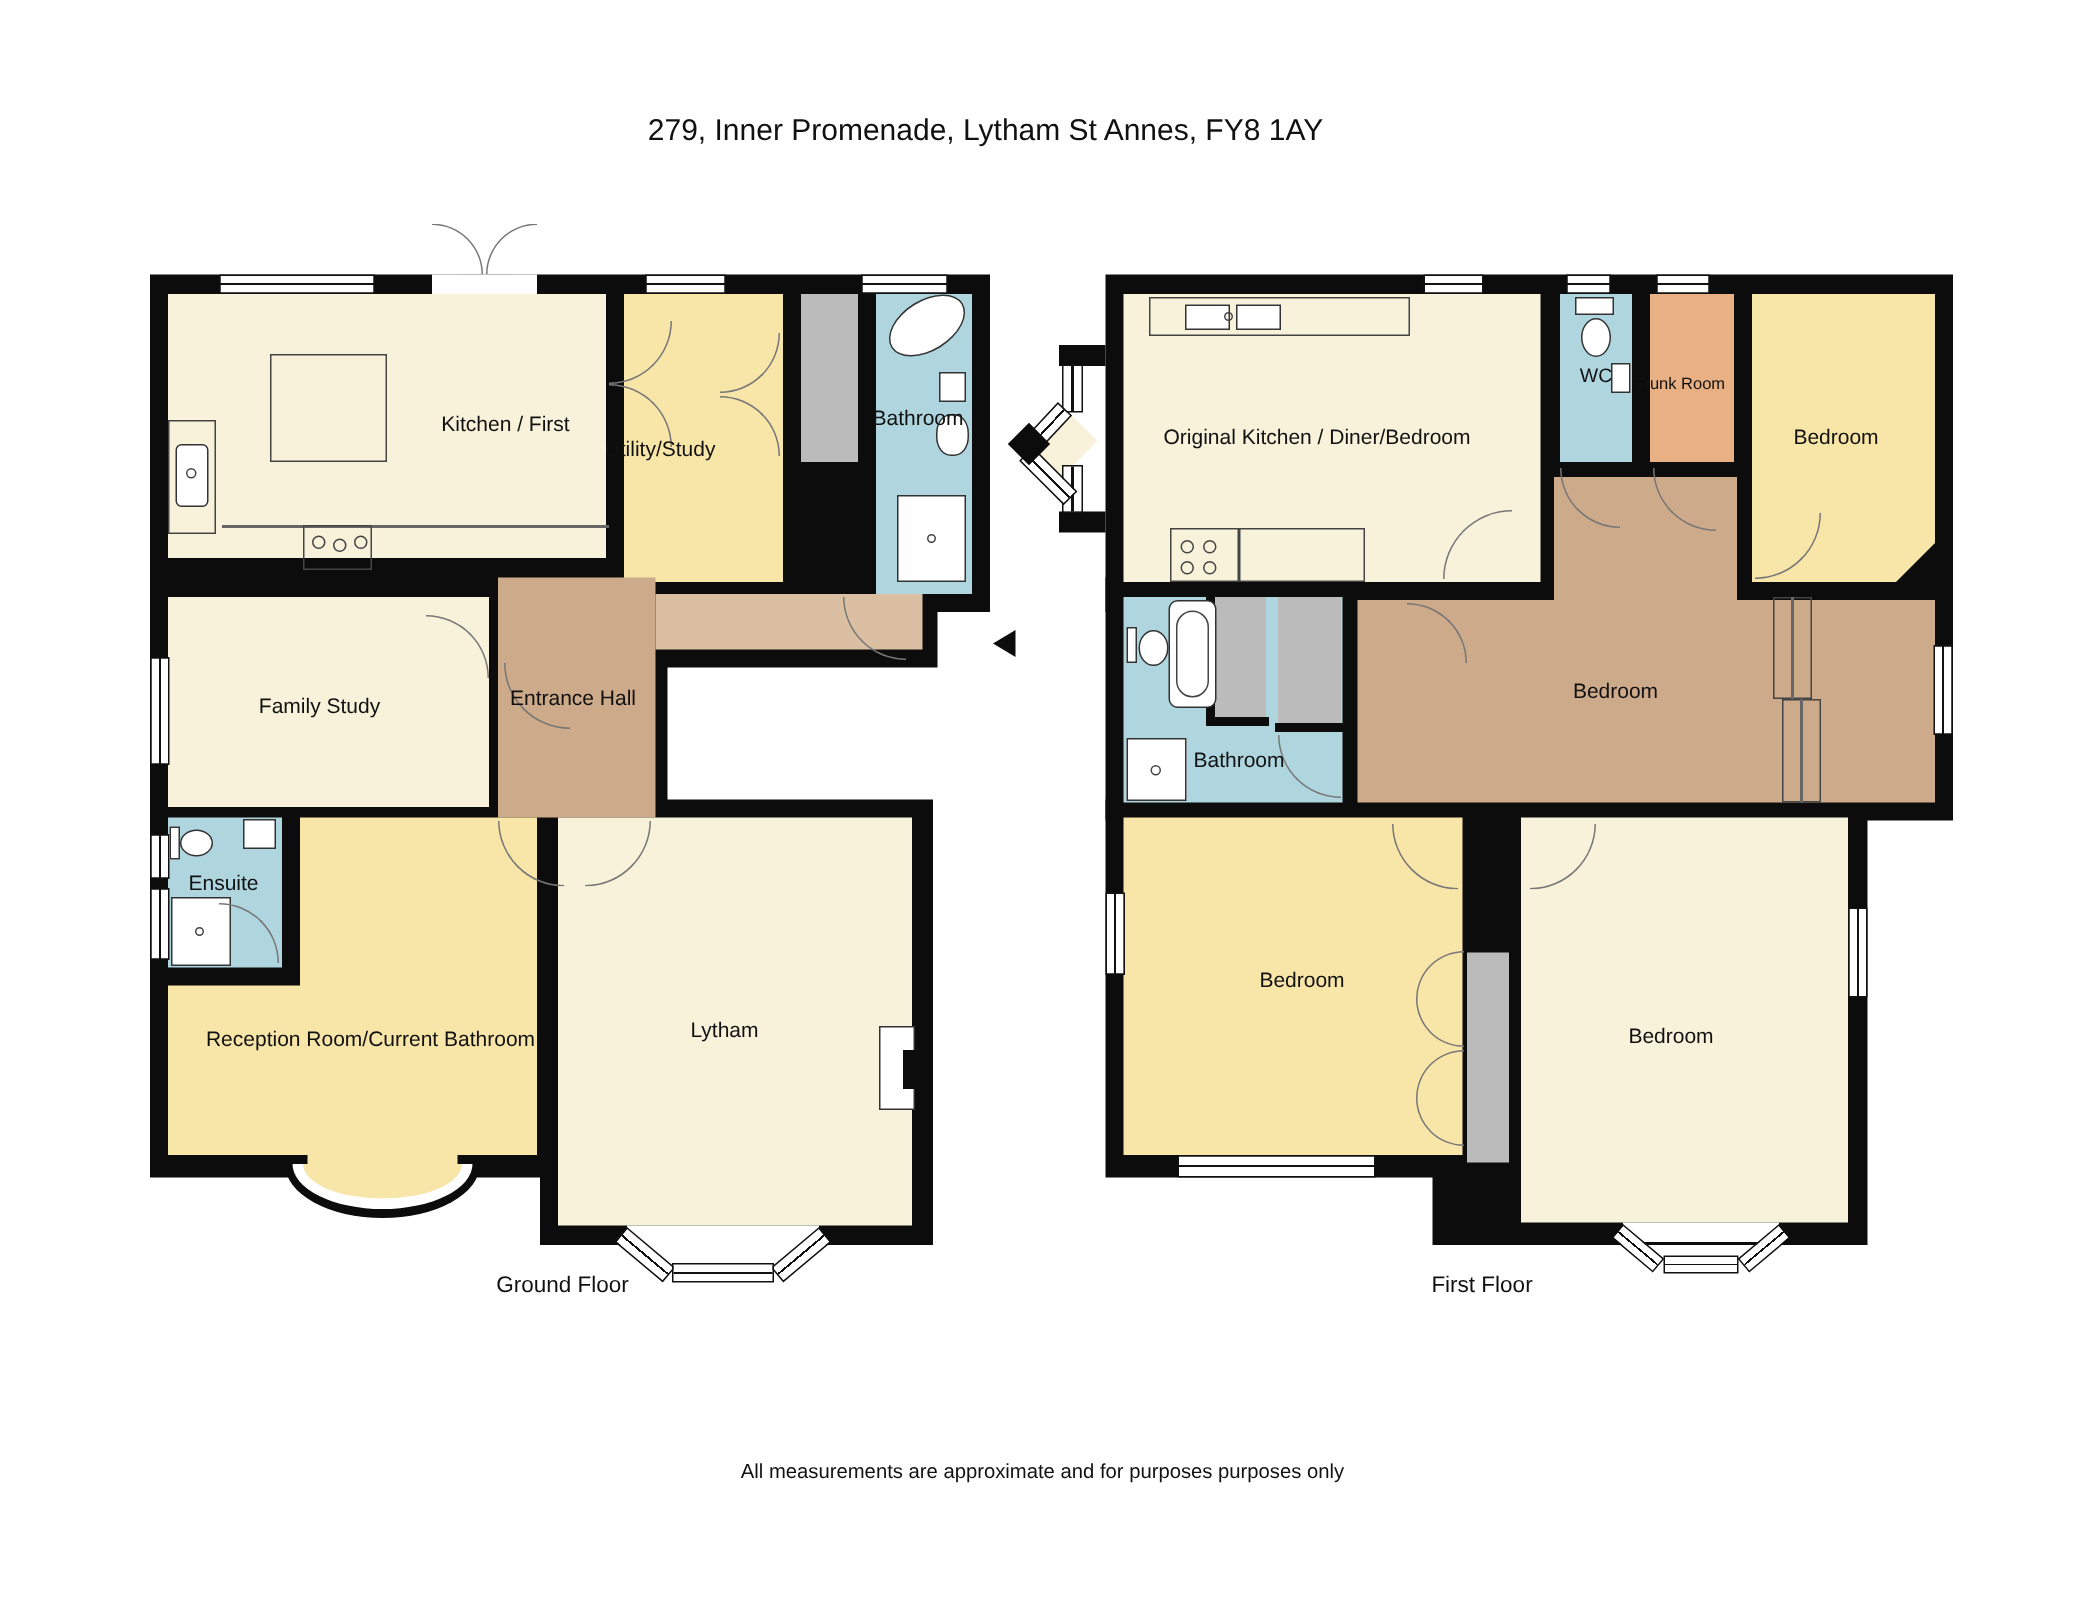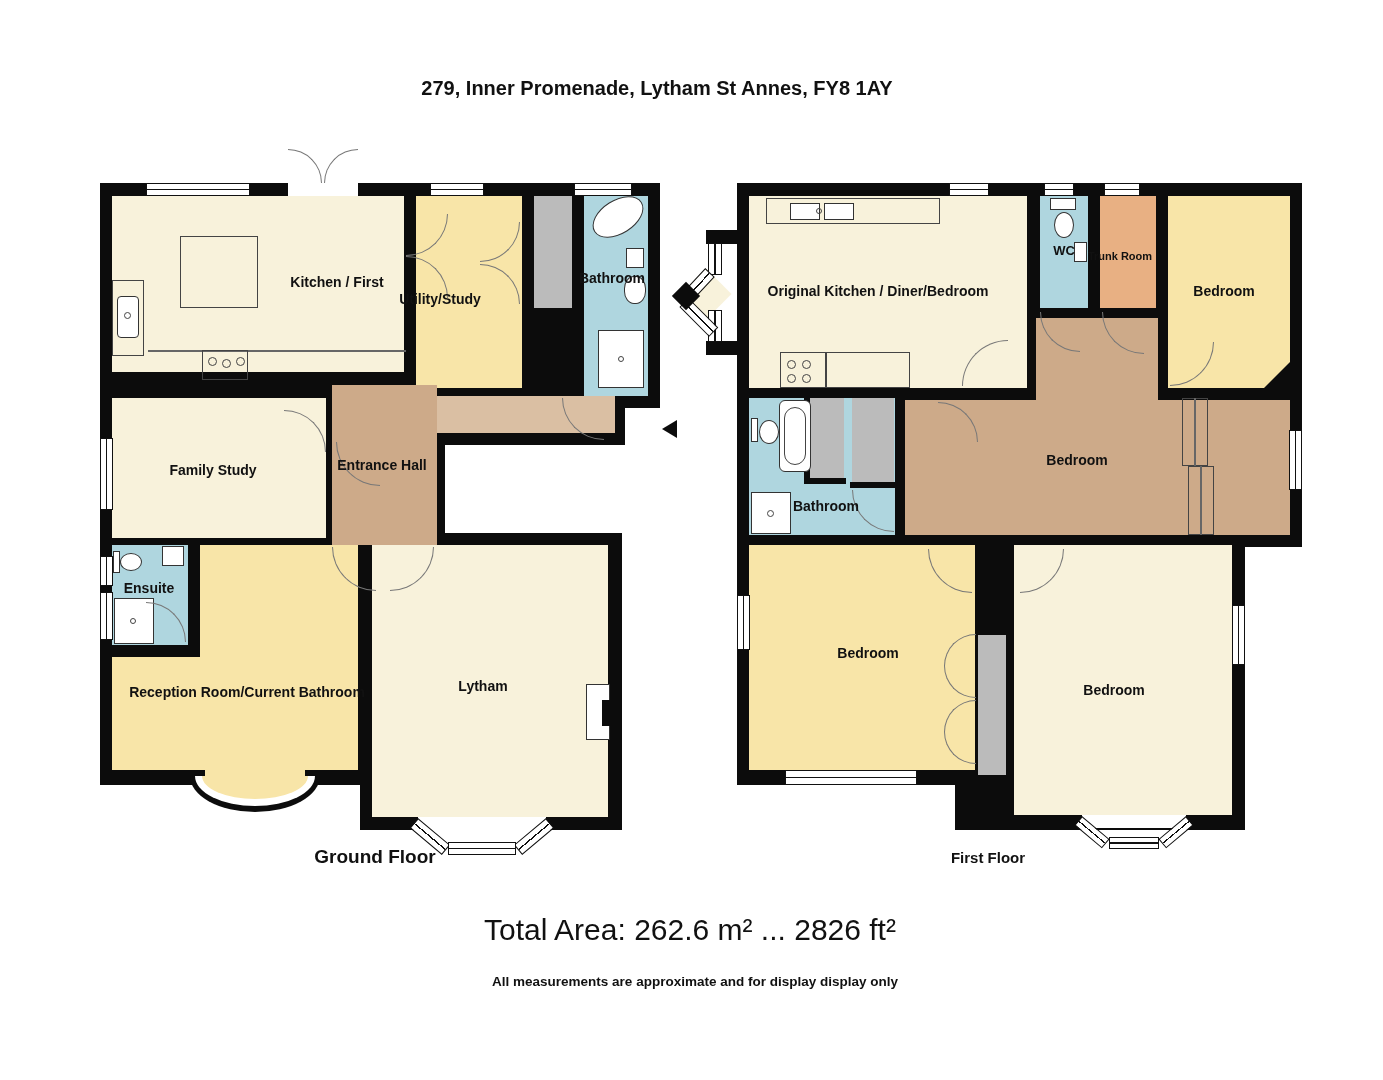--- a/index.html
+++ b/index.html
@@ -1,20 +1,20 @@
 <!DOCTYPE html>
 <html><head>
 <meta charset="utf-8">
 <style>
   html,body{margin:0;padding:0;background:#fff}
   #canvas{position:relative;width:1383px;height:1080px;background:#fff;overflow:hidden;
           font-family:"Liberation Sans",sans-serif;color:#111}
   .a{position:absolute;box-sizing:border-box}
   .lbl{position:absolute;transform:translate(-50%,-50%);white-space:nowrap;
-       font-weight:bold;font-size:14px;color:#111}
+       font-weight:normal;font-size:14px;color:#111}
   .winH{background:linear-gradient(to bottom,#fff 44%,#111 44%,#111 56%,#fff 56%);border:1.5px solid #111}
   .winV{background:linear-gradient(to right,#fff 44%,#111 44%,#111 56%,#fff 56%);border:1.5px solid #111}
   .arc{border-style:solid;border-color:#777;border-width:0;background:transparent}
   .fx{border:1.3px solid #333;background:#fff}
   .fxt{border:1.3px solid #444;background:transparent}
   .dot{border:1px solid #444;border-radius:50%;background:transparent}
   .ln{background:#666}
 </style>
 </head>
 <body>
@@ -97,21 +97,21 @@
   <div class="a arc" style="left:146px;top:602px;width:40px;height:40px;border-width:1.4px 1.4px 0 0;border-radius:0 100% 0 0"></div>
 
   <div class="lbl" style="left:337px;top:282px">Kitchen / First</div>
   <div class="lbl" style="left:440px;top:299px">Utility/Study</div>
   <div class="lbl" style="left:612px;top:278px">Bathroom</div>
   <div class="lbl" style="left:213px;top:470px">Family Study</div>
   <div class="lbl" style="left:382px;top:465px">Entrance Hall</div>
   <div class="lbl" style="left:149px;top:588px">Ensuite</div>
   <div class="lbl" style="left:247px;top:692px">Reception Room/Current Bathroom</div>
   <div class="lbl" style="left:483px;top:686px">Lytham</div>
-  <div class="lbl" style="left:375px;top:857px;font-size:19px">Ground Floor</div>
+  <div class="lbl" style="left:375px;top:857px;font-size:15px">Ground Floor</div>
 
   <div class="a" style="left: 737px; top: 183px; width: 565px; height: 225px; background: rgb(12, 12, 12);"></div>
   <div class="a" style="left: 892px; top: 300px; width: 410px; height: 247px; background: rgb(12, 12, 12);"></div>
   <div class="a" style="left: 737px; top: 385px; width: 320px; height: 162px; background: rgb(12, 12, 12);"></div>
   <div class="a" style="left: 737px; top: 533px; width: 240px; height: 252px; background: rgb(12, 12, 12);"></div>
   <div class="a" style="left: 955px; top: 533px; width: 290px; height: 297px; background: rgb(12, 12, 12);"></div>
 
   <div class="a" style="left: 749px; top: 196px; width: 278px; height: 192px; background: rgb(248, 242, 219);"></div>
   <div class="a" style="left: 1040px; top: 196px; width: 48px; height: 112px; background: rgb(175, 214, 223);"></div>
   <div class="a" style="left: 1100px; top: 196px; width: 56px; height: 112px; background: rgb(232, 176, 131);"></div>
@@ -193,16 +193,15 @@
   <div class="lbl" style="left:878px;top:291px">Original Kitchen / Diner/Bedroom</div>
   <div class="lbl" style="left:1064px;top:250px;font-size:13px">WC</div>
   <div class="lbl" style="left:1120px;top:256px;font-size:11px">Trunk Room</div>
   <div class="lbl" style="left:1224px;top:291px">Bedroom</div>
   <div class="lbl" style="left:826px;top:506px">Bathroom</div>
   <div class="lbl" style="left:1077px;top:460px">Bedroom</div>
   <div class="lbl" style="left:868px;top:653px">Bedroom</div>
   <div class="lbl" style="left:1114px;top:690px">Bedroom</div>
   <div class="lbl" style="left:988px;top:857px;font-size:15px">First Floor</div>
 
-  <div class="lbl" style="left:690px;top:930px;font-size:30px;font-weight:normal">Total Area: 262.6 m² ... 2826 ft²</div>
-  <div class="lbl" style="left:695px;top:981px;font-size:13.5px">All measurements are approximate and for display display only</div>
+  <div class="lbl" style="left:695px;top:981px;font-size:13.5px">All measurements are approximate and for purposes purposes only</div>
 
 </div>
 
 </body></html>

